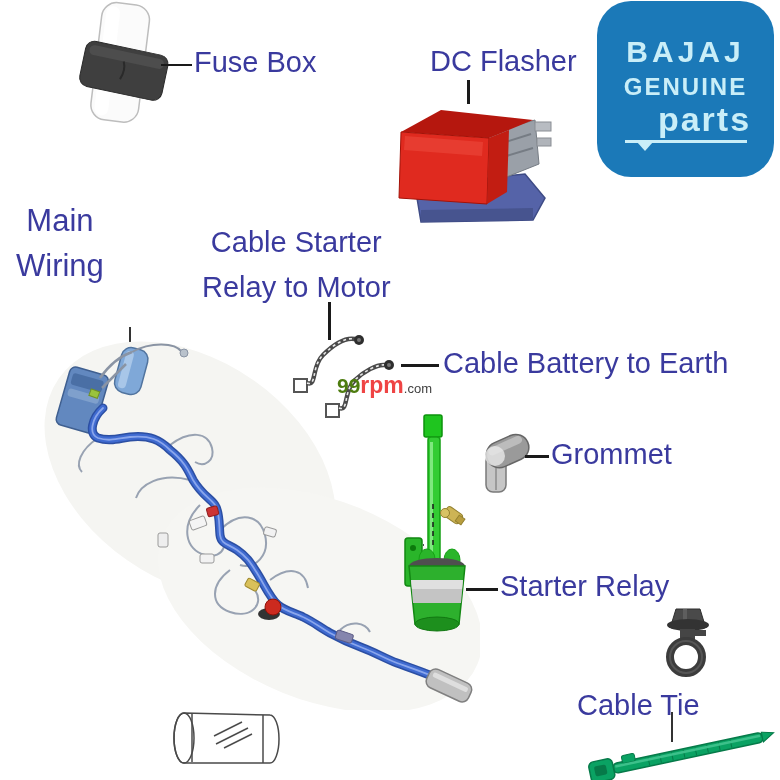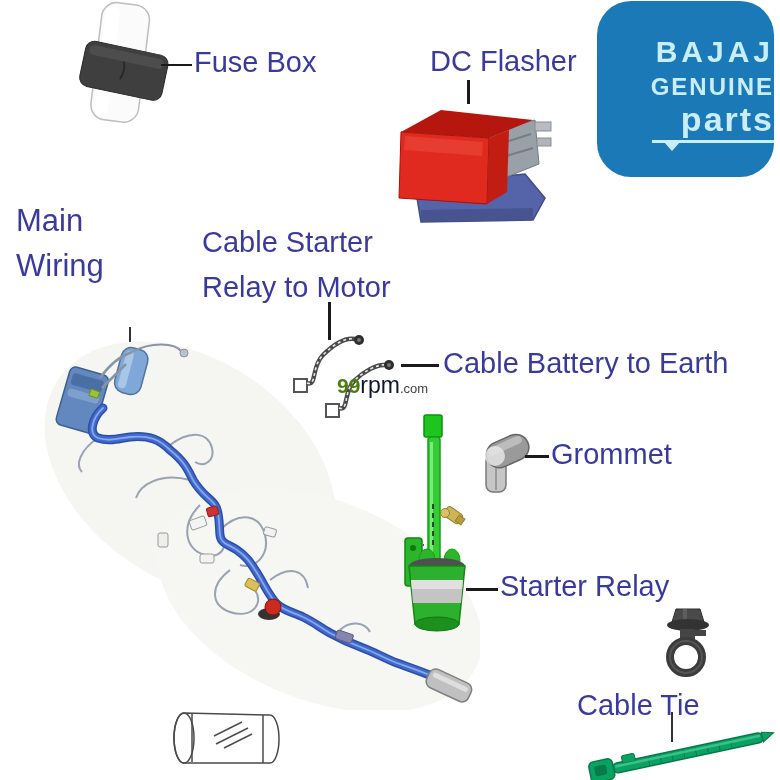--- a/index.html
+++ b/index.html
@@ -2,46 +2,46 @@
 <html><head>
 <meta charset="utf-8">
 <style>
   html,body{margin:0;padding:0;background:#ffffff;}
   #stage{
     position:relative;width:780px;height:780px;background:#ffffff;
     overflow:hidden;font-family:"Liberation Sans",sans-serif;
   }
   .label{
     position:absolute;color:#3a3a9e;font-size:29px;line-height:1.15;
-    white-space:nowrap;font-weight:400;letter-spacing:0px;
+    white-space:nowrap;font-weight:400;letter-spacing:0px;text-align:center;
   }
   .label.multiline{white-space:normal;line-height:45px;}
   .leader-h{position:absolute;height:3px;background:#1a1a1a;}
   .leader-v{position:absolute;width:3px;background:#1a1a1a;}
   .leader-thin{position:absolute;width:2px;background:#333;}
   svg{position:absolute;display:block;}
   
   .logo{
     position:absolute;left:597px;top:1px;width:177px;height:176px;
     background:#1b79b8;border-radius:34px;display:flex;flex-direction:column;
-    align-items:flex-end;justify-content:center;color:#c9eef8;
+    align-items:center;justify-content:center;color:#c9eef8;
   }
   .logo .brand{font-size:30px;font-weight:700;letter-spacing:4px;line-height:1.1;}
   .logo .genuine{font-size:24px;font-weight:700;letter-spacing:2px;line-height:1.25;margin-top:4px;}
   .logo .parts{font-size:34px;font-weight:700;letter-spacing:2px;line-height:1.0;margin-top:0px;margin-left:38px;}
   .logo .underline{position:relative;width:122px;border-top:3px solid #c9eef8;margin-top:4px;}
   .logo .underline .tri{
     position:absolute;left:12px;top:-1px;width:0;height:0;
     border-left:8px solid transparent;border-right:8px solid transparent;
     border-top:9px solid #c9eef8;
   }
   
   .watermark{position:absolute;left:337px;top:372px;font-size:21px;}
   .watermark .wm-pre{color:#4d7c0f;font-weight:700;}
-  .watermark .wm-main{color:#0f172a;font-weight:400;font-size:23px;}
+  .watermark .wm-main{color:#ef4444;font-weight:700;font-size:23px;}
   .watermark .wm-suf{color:#404040;font-size:13px;}
 </style>
 </head>
 <body>
 
 <div id="stage">
 
   <svg style="left:70px;top:0px" width="110" height="132" viewBox="0 0 110 132">
     <g transform="rotate(7 55 64)">
       <rect x="26" y="4" width="48" height="118" rx="15" fill="#fbfbfb" stroke="#bdbdbd" stroke-width="1.5"></rect>

